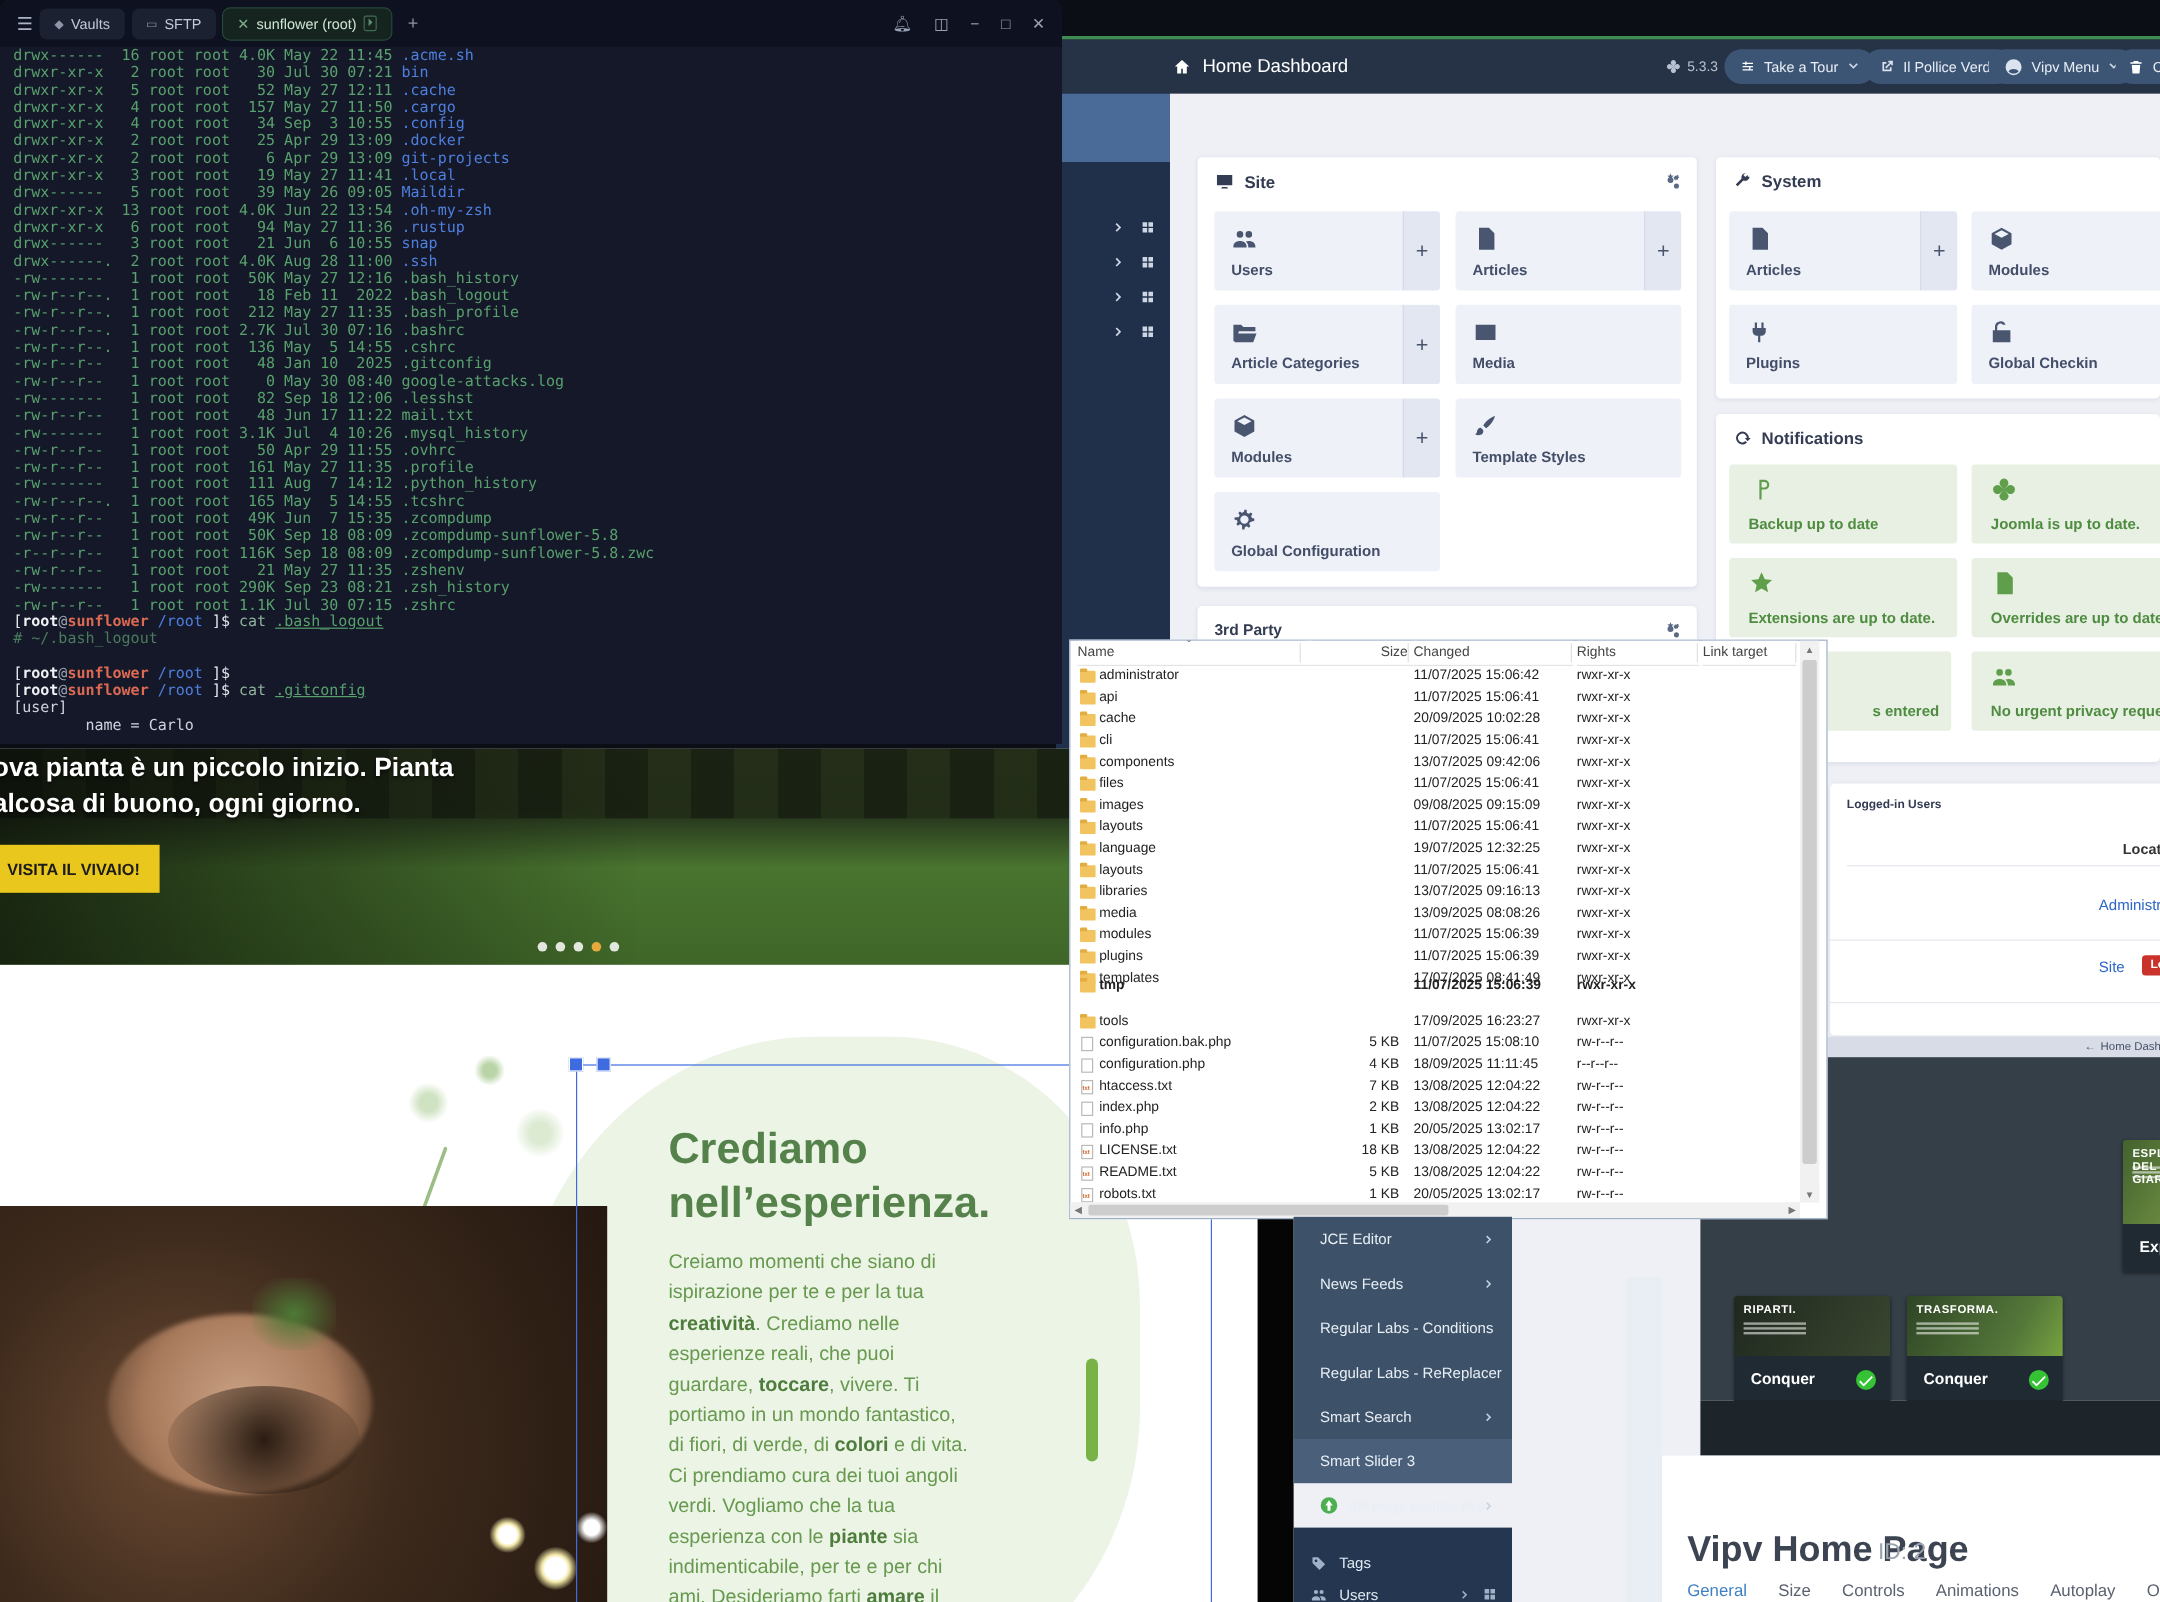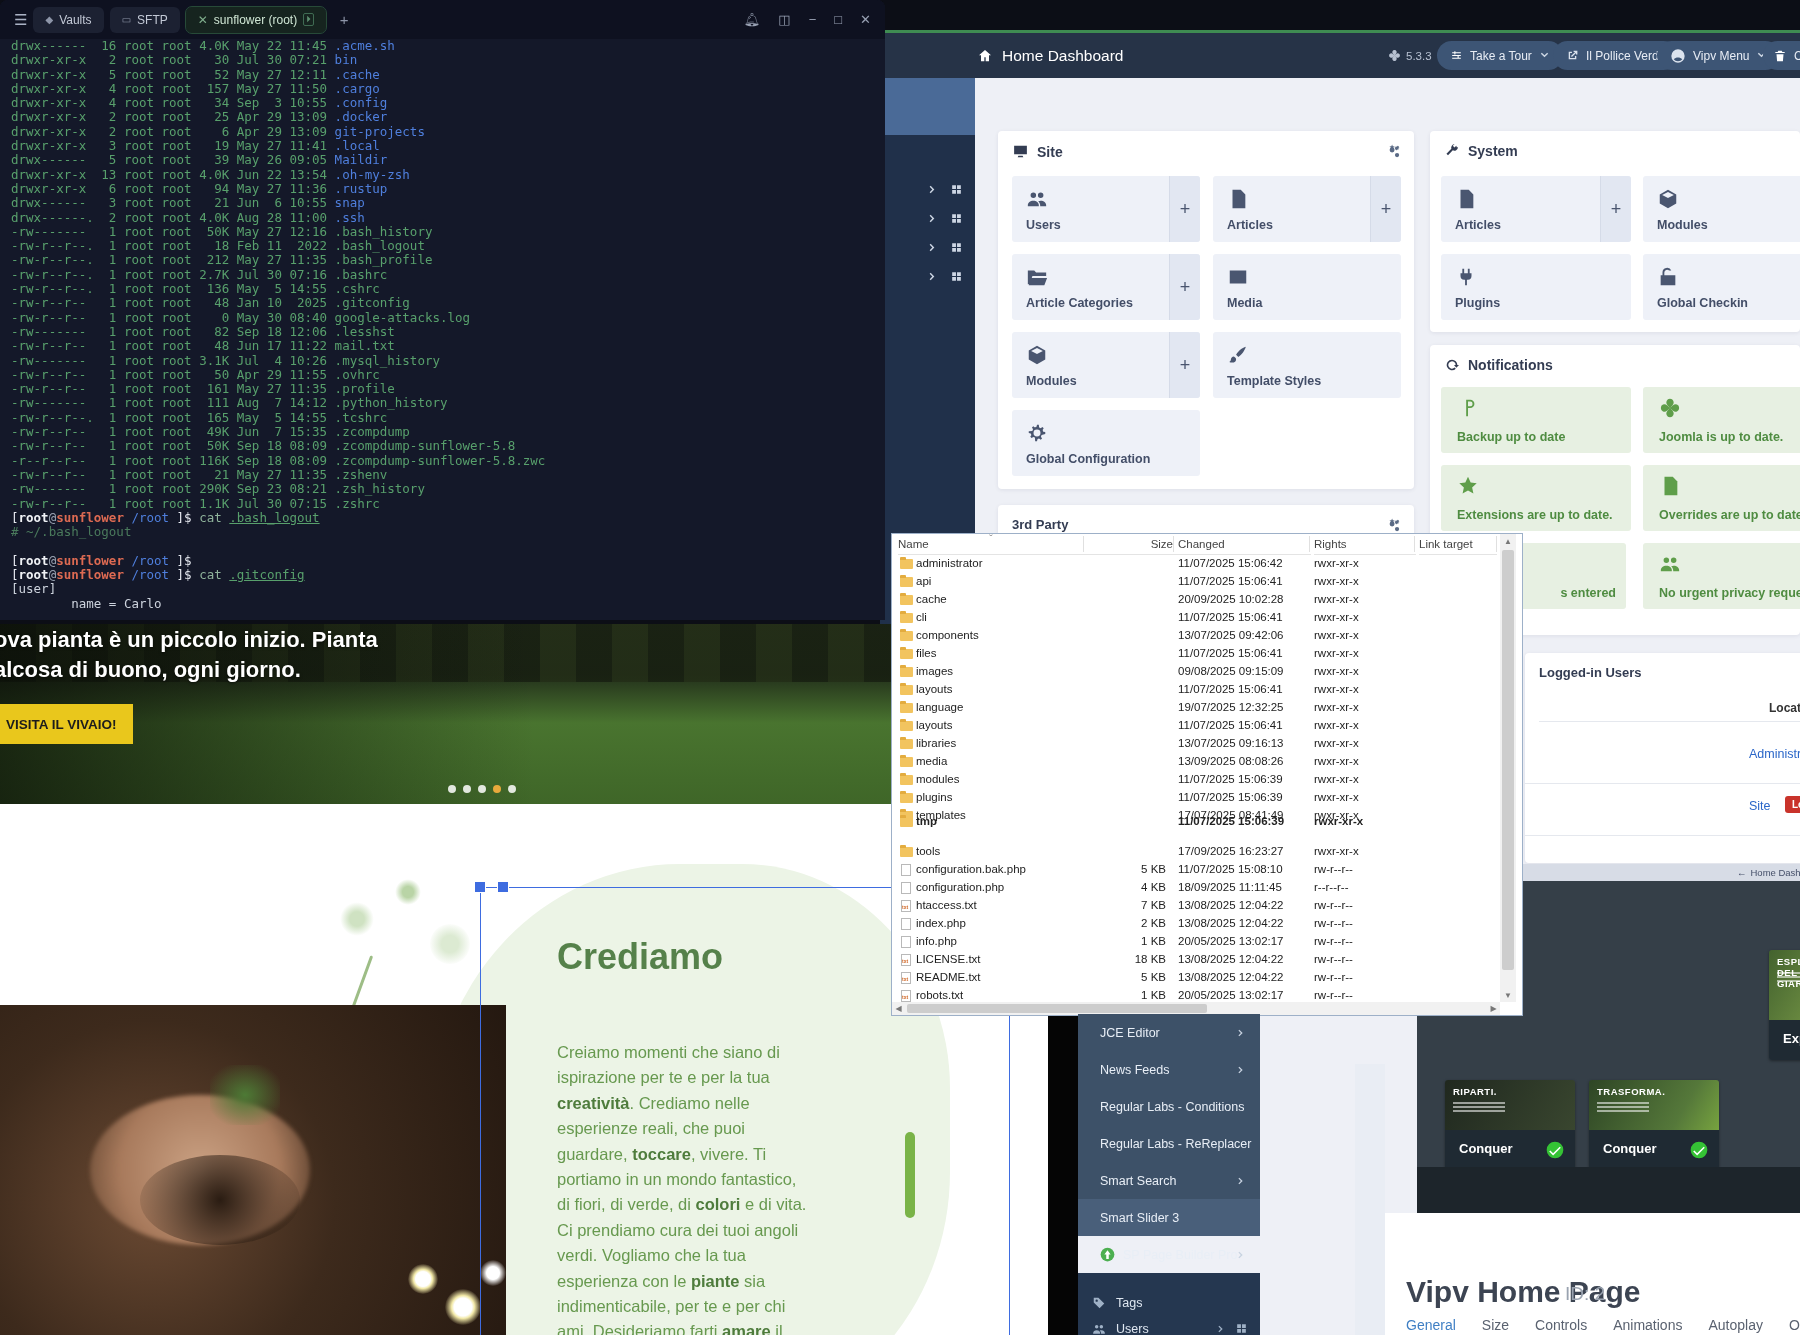--- a/index.html
+++ b/index.html
@@ -441,21 +441,21 @@
               <svg width="22" height="22" viewBox="0 0 24 24" fill="#5f9e4a">
                 <path d="M8 11a3 3 0 1 0 0-6 3 3 0 0 0 0 6zm8 0a3 3 0 1 0 0-6 3 3 0 0 0 0 6zM2 19c0-3 2.5-5 6-5s6 2 6 5v1H2zm13.5 1c.2-2.3-.7-4.2-2.2-5.5 .9-.3 1.8-.5 2.7-.5 3.5 0 6 2 6 5v1z"></path>
               </svg>
             </span>
             <span class="lb">No urgent privacy requests.</span>
           </div>
         </div>
     </div>
 
     <div class="panel" id="logged-panel">
-      <div class="panel-head" style="font-size:13px;">
+      <div class="panel-head" style="font-size:10px;">
           <span>Logged-in Users</span>
         </div>
       <div class="lg-colhead abs" style="left:244px;top:48px;">Location</div>
 
       <div class="abs" style="left:14px;top:68px;width:356px;height:1px;background:#e5e8ee;"></div>
       <div id="logged-rows">
           <div class="abs" style="left: 0px; top: 78px; width: 370px; height: 52px; border-bottom: 1px solid rgb(229, 232, 238);">
             <span class="lg-val abs" style="left:224px;top:16px;">Administration</span>
           </div>
           <div class="abs" style="left: 0px; top: 130px; width: 370px; height: 52px; border-bottom: 1px solid rgb(229, 232, 238);">
@@ -567,20 +567,21 @@
       <div class="dot" style="left: 508px;"></div>
     </div>
   <div id="green-blob"></div>
 
   <div class="flower" style="left:340px;top:278px;width:34px;height:34px;background:radial-gradient(circle,#cfe2c2 30%,rgba(207,226,194,0) 70%);"></div>
   <div class="flower" style="left:395px;top:255px;width:26px;height:26px;background:radial-gradient(circle,#b9d4a6 30%,rgba(185,212,166,0) 70%);"></div>
   <div class="flower" style="left:430px;top:300px;width:40px;height:40px;background:radial-gradient(circle,#dcead2 30%,rgba(220,234,210,0) 75%);"></div>
   <div class="flower" style="left:360px;top:330px;width:3px;height:60px;background:#9dbd86;border-radius:2px;transform:rotate(20deg);"></div>
   <div id="cred-h">
     <div>Crediamo</div>
+    <div>nell’esperienza.</div>
   </div>
   <div id="cred-p">
       <div>Creiamo momenti che siano di</div>
       <div>ispirazione per te e per la tua</div>
       <div><b>creatività</b>. Crediamo nelle</div>
       <div>esperienze reali, che puoi</div>
       <div>guardare, <b>toccare</b>, vivere. Ti</div>
       <div>portiamo in un mondo fantastico,</div>
       <div>di fiori, di verde, di <b>colori</b> e di vita.</div>
       <div>Ci prendiamo cura dei tuoi angoli</div>

